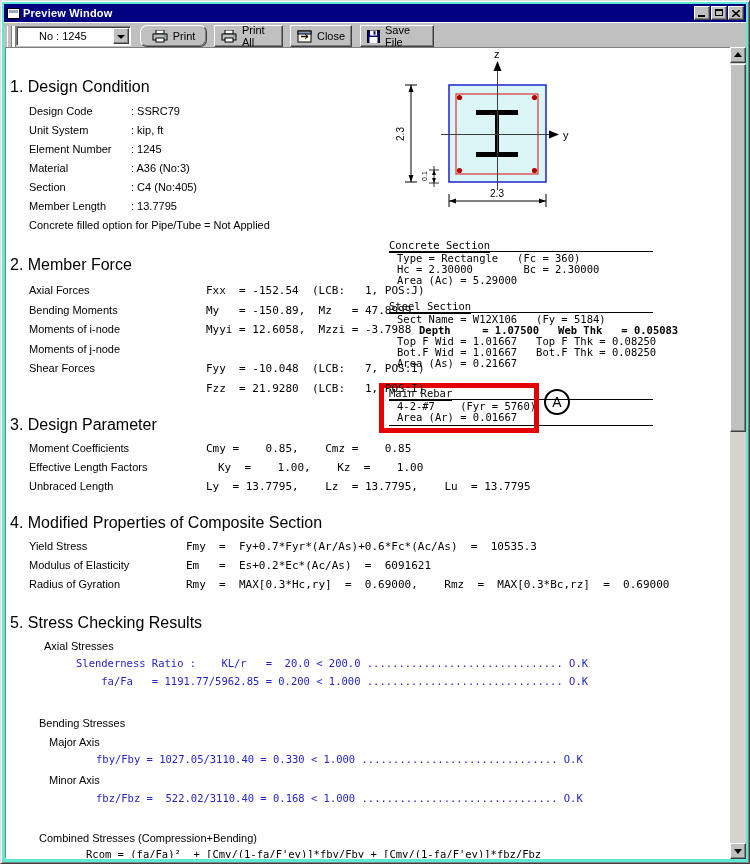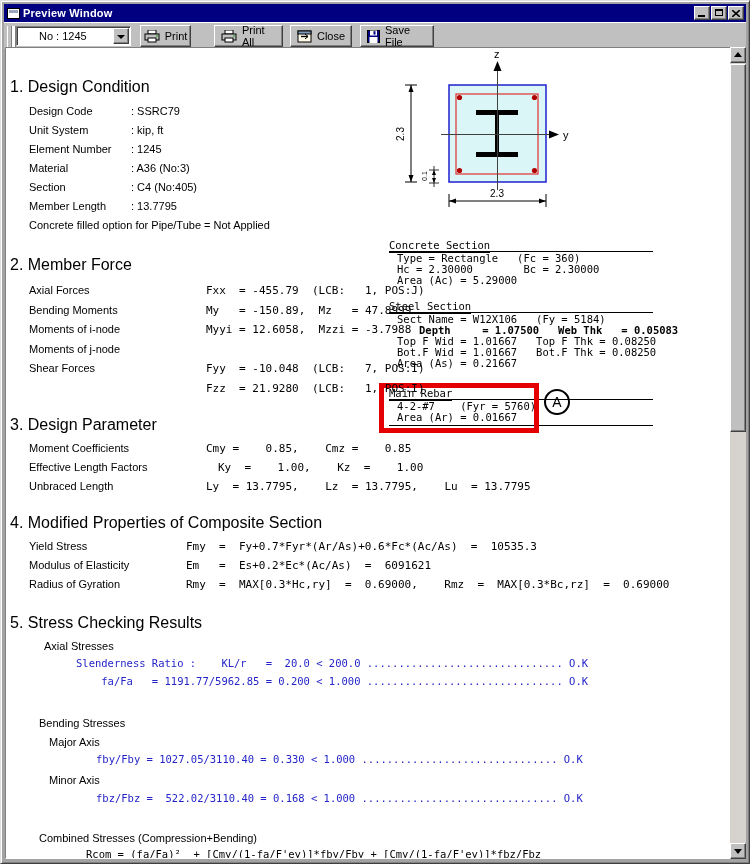--- a/index.html
+++ b/index.html
@@ -1,18 +1,18 @@
 <!DOCTYPE html>
 <html><head>
 <meta charset="utf-8">
 <style>
   html,body { margin:0; padding:0; background:#808080; }
   * { box-sizing:border-box; }
   .window {
-    position:relative; width:750px; height:864px; background:#a3a3a3;
+    position:relative; width:750px; height:864px; background:#5eead4;
     border:1px solid #404040; border-top-color:#dfdfdf; border-left-color:#dfdfdf;
     box-shadow: inset 1px 1px 0 #ffffff, inset -1px -1px 0 #808080;
     font-family:"Liberation Sans", sans-serif; overflow:hidden;
   }
   .titlebar {
     position:absolute; top:3px; left:3px; right:3px; height:18px;
     background:#000080; display:flex; align-items:center; padding:0 2px;
   }
   .win-icon { width:13px; height:11px; background:#ffffff; border:1px solid #000; margin:0 3px 0 1px; position:relative; }
   .win-icon:before { content:""; position:absolute; left:1px; right:1px; top:1px; height:3px; background:#9aa7bd; }
@@ -96,21 +96,21 @@
       </svg>
     </div>
   </div>
 
   <div class="toolbar">
     <div class="grip"></div>
     <div class="combo">
       <span class="combo-text">No : 1245</span>
       <div class="combo-btn"></div>
     </div>
-    <div class="tbtn" style="left:136px; width:51px;">
+    <div class="tbtn" style="left:136px; width:67px;border-radius:7px;">
       <svg width="16" height="13" viewBox="0 0 16 13">
         <rect x="4" y="0" width="8" height="4" fill="#fff" stroke="#000"></rect>
         <rect x="1" y="4" width="14" height="6" fill="#c0c0c0" stroke="#000"></rect>
         <rect x="4" y="8" width="8" height="4" fill="#fff" stroke="#000"></rect>
         <circle cx="13" cy="6" r="0.8" fill="#00a000"></circle>
       </svg>
       <span>Print</span>
     </div>
     <div class="tbtn" style="left:210px; width:69px;">
       <svg width="16" height="13" viewBox="0 0 16 13">
@@ -230,21 +230,21 @@
     <div class="rule" style="left:383px; top:351px;"></div>
     <div class="abs mono" style="left:391px; top:352px;">4-2-#7    (Fyr = 5760)</div>
     <div class="abs mono" style="left:391px; top:363px;">Area (Ar) = 0.01667</div>
     <div class="rule" style="left:383px; top:377px;"></div>
     <div class="hl-box"></div>
     <div class="callout">A</div>
 
     <div class="abs h1" style="left:4px; top:208px;">2. Member Force</div>
     <div class="row" style="left:23px; top:236px; width:420px;">
         <span class="lab">Axial Forces</span>
-        <span class="val mono" style="left:177px;">Fxx  = -455.79  (LCB:   1, POS:J)</span>
+        <span class="val mono" style="left:177px;">Fxx  = -152.54  (LCB:   1, POS:J)</span>
       </div>
     <div class="row" style="left:23px; top:256px; width:420px;">
         <span class="lab">Bending Moments</span>
         <span class="val mono" style="left:177px;">My   = -150.89,  Mz   = 47.8999</span>
       </div>
     <div class="row" style="left:23px; top:275px; width:420px;">
         <span class="lab">Moments of i-node</span>
         <span class="val mono" style="left:177px;">Myyi = 12.6058,  Mzzi = -3.7988</span>
       </div>
     <div class="row" style="left:23px; top:295px; width:420px;">

